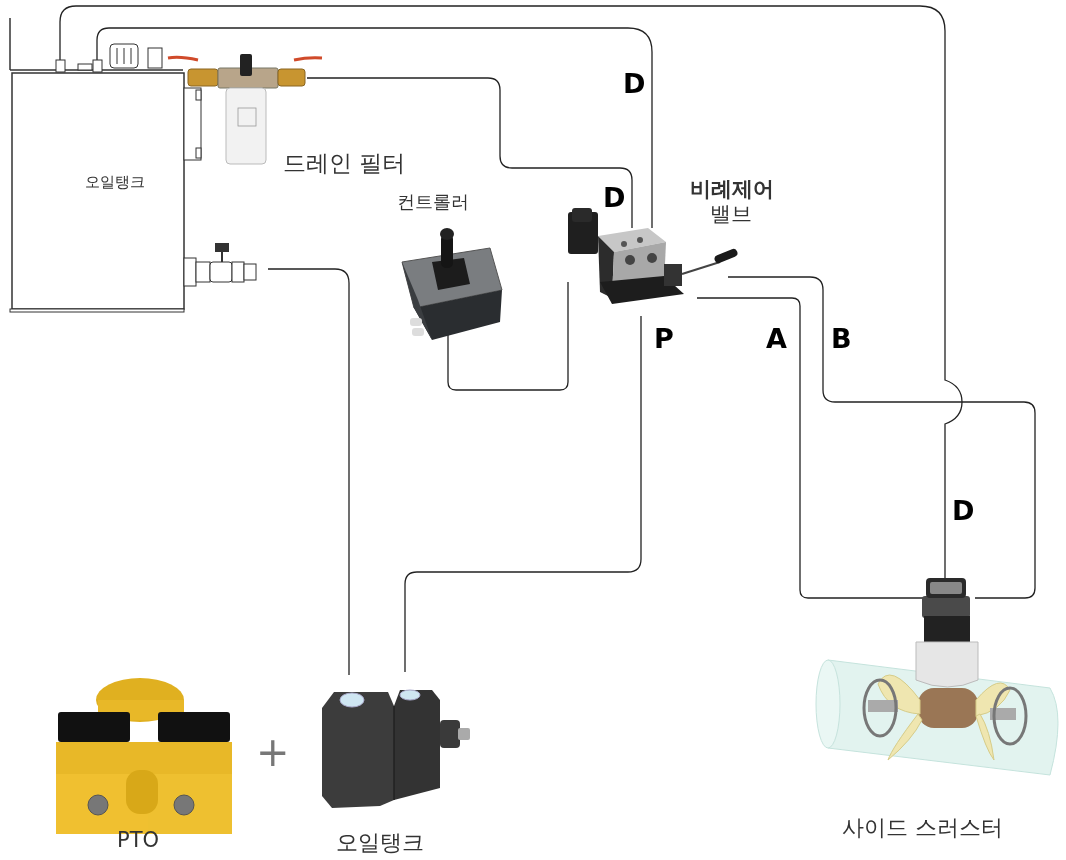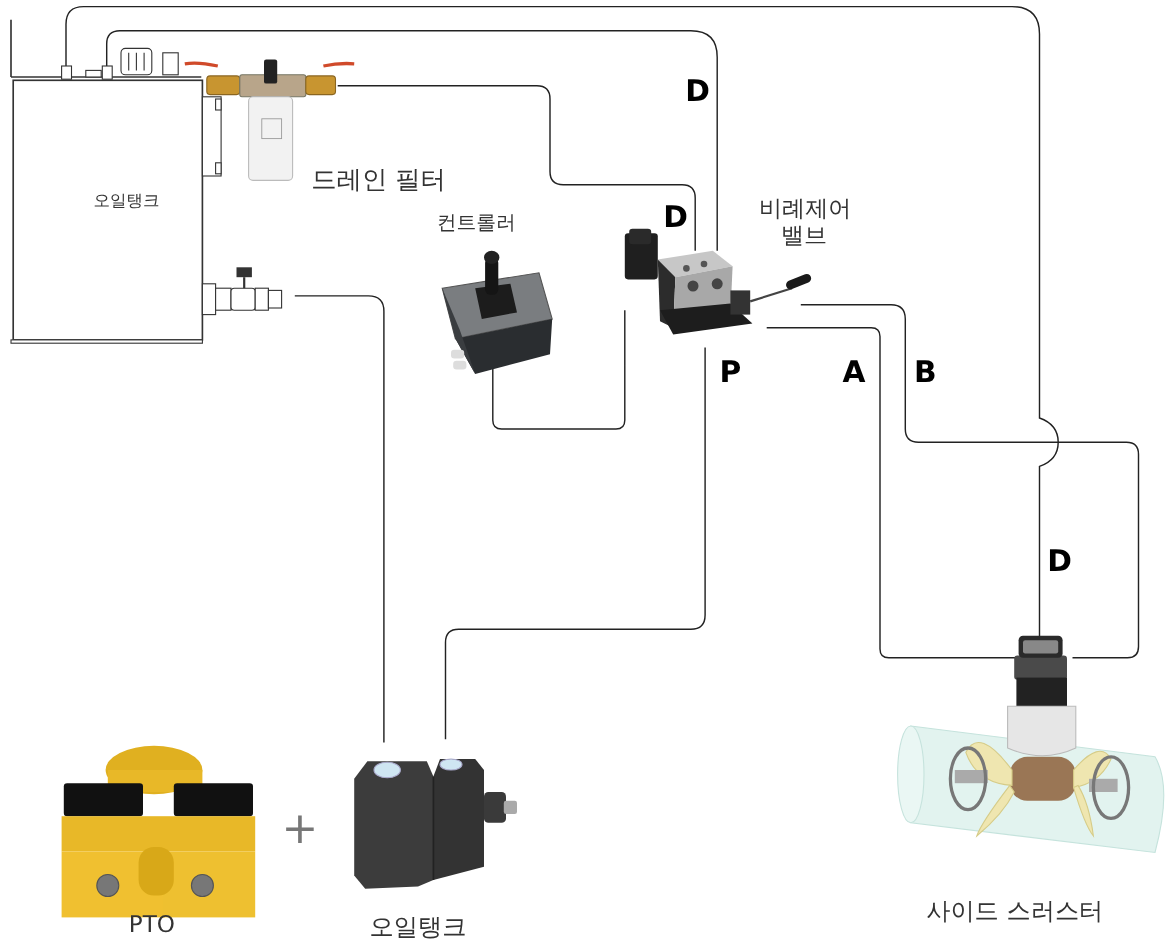--- a/index.html
+++ b/index.html
@@ -141,21 +141,21 @@
     <rect x="868" y="700" width="30" height="12" fill="#aaa"></rect>
     <rect x="990" y="708" width="26" height="12" fill="#aaa"></rect>
     <ellipse cx="880" cy="708" rx="16" ry="28" fill="none" stroke="#777" stroke-width="3"></ellipse>
     <ellipse cx="1010" cy="716" rx="16" ry="28" fill="none" stroke="#777" stroke-width="3"></ellipse>
   </g>
 </svg>
 
 <div class="lbl" style="left:56px;top:173px;font-size:15px;margin-left:29px;">오일탱크</div>
 <div class="lbl" style="left:283px;top:148px;font-size:23px;text-align:center;">드레인 필터</div>
 <div class="lbl" style="left:397px;top:190px;font-size:18px;">컨트롤러</div>
-<div class="lbl" style="left:690px;top:175px;font-size:21px;">비례제어</div>
+<div class="lbl" style="left:690px;top:175px;font-size:21px;font-weight:bold;">비례제어</div>
 <div class="lbl" style="left:710px;top:200px;font-size:21px;text-align:right;">밸브</div>
 <div class="lbl" style="left:117px;top:828px;font-size:21px;">PTO</div>
 <div class="lbl" style="left:336px;top:828px;font-size:22px;">오일탱크</div>
 <div class="lbl" style="left:842px;top:781px;font-size:22px;margin-top:32px;">사이드 스러스터</div>
 
 <div class="port" style="left:623px;top:68px;">D</div>
 <div class="port" style="left:603px;top:182px;">D</div>
 <div class="port" style="left:654px;top:323px;">P</div>
 <div class="port" style="left:766px;top:323px;">A</div>
 <div class="port" style="left:831px;top:323px;">B</div>

